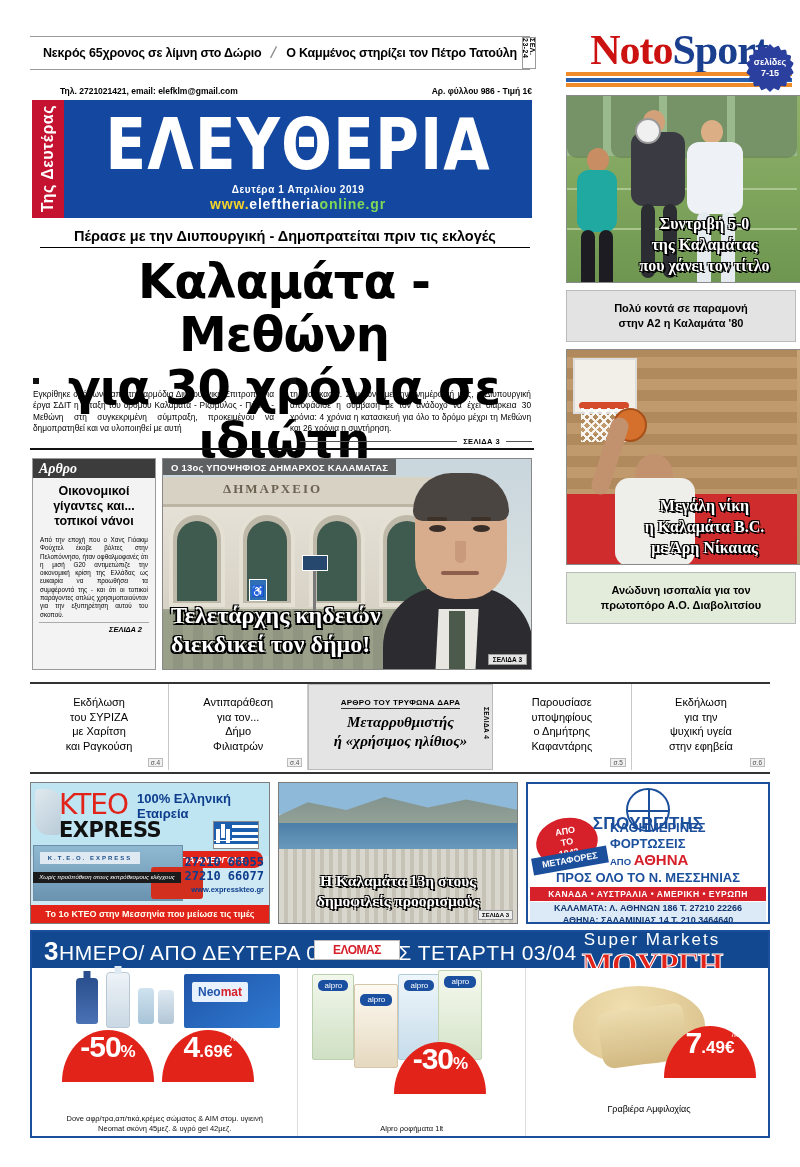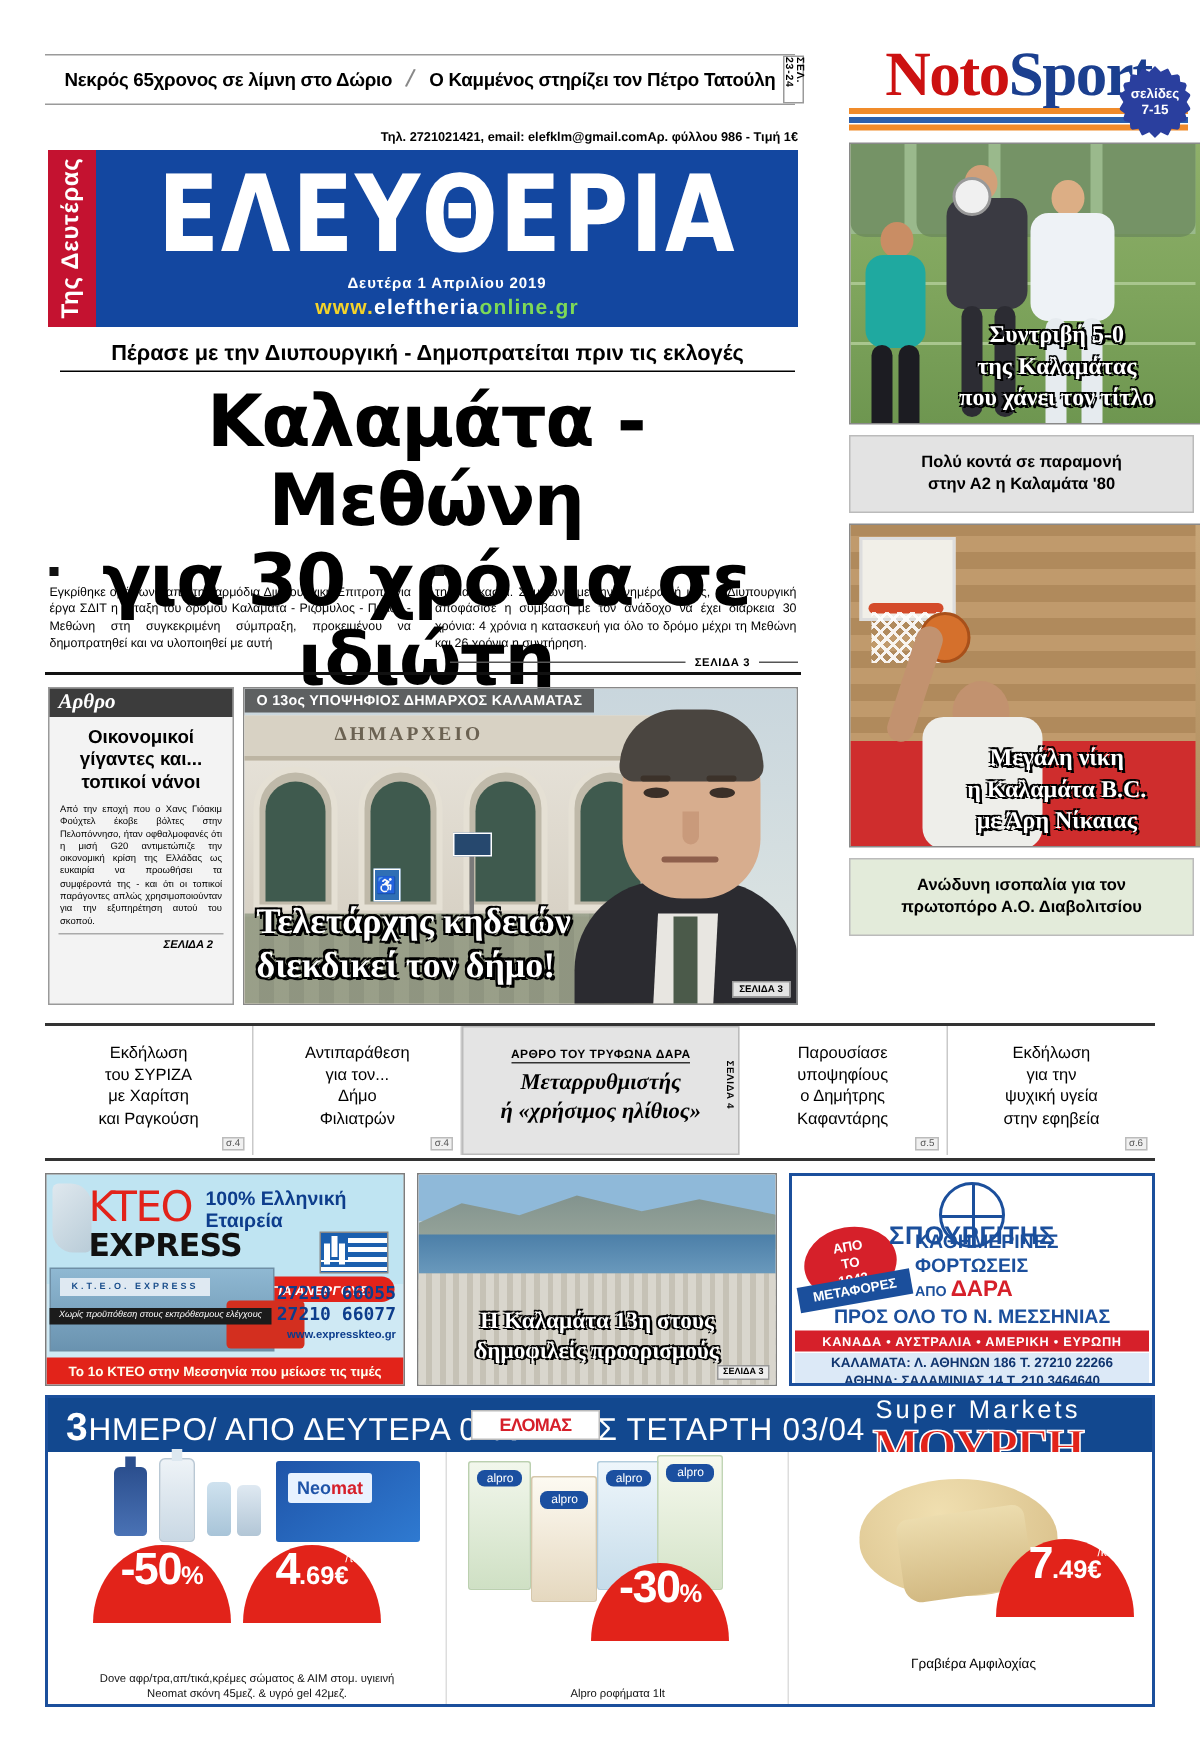--- a/index.html
+++ b/index.html
@@ -45,21 +45,21 @@
   .sel-badge {
     position: absolute; right: 6px; top: 44px; width: 48px; height: 48px;
     background: #2a3f9e; color: #fff; border-radius: 50%;
     display: flex; flex-direction: column; align-items: center; justify-content: center;
     font-size: 9px; font-weight: bold; line-height: 11px; z-index: 12;
     clip-path: polygon(50% 0%,58% 8%,68% 3%,73% 13%,84% 11%,85% 22%,95% 24%,92% 34%,100% 40%,94% 50%,100% 60%,92% 66%,95% 76%,85% 78%,84% 89%,73% 87%,68% 97%,58% 92%,50% 100%,42% 92%,32% 97%,27% 87%,16% 89%,15% 78%,5% 76%,8% 66%,0% 60%,6% 50%,0% 40%,8% 34%,5% 24%,15% 22%,16% 11%,27% 13%,32% 3%,42% 8%);
   }
 
   
   .subheader { position: absolute; left: 60px; top: 84px; width: 472px; height: 14px;
-    display: flex; justify-content: flex-end; align-items: center; }
+    display: flex; justify-content: space-between; align-items: center; }
   .subheader span { font-size: 8.5px; font-weight: bold; }
 
   
   .masthead { position: absolute; left: 32px; top: 100px; width: 500px; height: 118px;
     background: #1347a0; display: flex; }
   .mast-side { width: 32px; background: #c41230; display:flex; align-items:center; justify-content:center; }
   .mast-side span {
     writing-mode: vertical-rl; transform: rotate(180deg);
     color: #fff; font-size: 16px; font-weight: bold; letter-spacing: 0.5px;
   }
@@ -597,21 +597,21 @@
           <div>ΤΟ</div>
           <div>1943</div>
         </div>
         <div class="rib">ΜΕΤΑΦΟΡΕΣ</div>
       </div>
       <div class="sp-lines">
         <div class="l">ΚΑΘΗΜΕΡΙΝΕΣ</div>
         <div class="l">ΦΟΡΤΩΣΕΙΣ</div>
         <div class="l small">
           <span>ΑΠΟ</span>
-          <span class="red" style="font-size:15px">ΔΑΡΑ</span>
+          <span class="red" style="font-size:15px">ΑΘΗΝΑ</span>
         </div>
       </div>
       <div class="sp-wide">ΠΡΟΣ ΟΛΟ ΤΟ Ν. ΜΕΣΣΗΝΙΑΣ</div>
       <div class="sp-redbar">ΚΑΝΑΔΑ • ΑΥΣΤΡΑΛΙΑ • ΑΜΕΡΙΚΗ • ΕΥΡΩΠΗ</div>
       <div class="sp-addr">
         <div>ΚΑΛΑΜΑΤΑ: Λ. ΑΘΗΝΩΝ 186 Τ. 27210 22266</div>
         <div>ΑΘΗΝΑ: ΣΑΛΑΜΙΝΙΑΣ 14 Τ. 210 3464640</div>
       </div>
     </div>
   </div>

